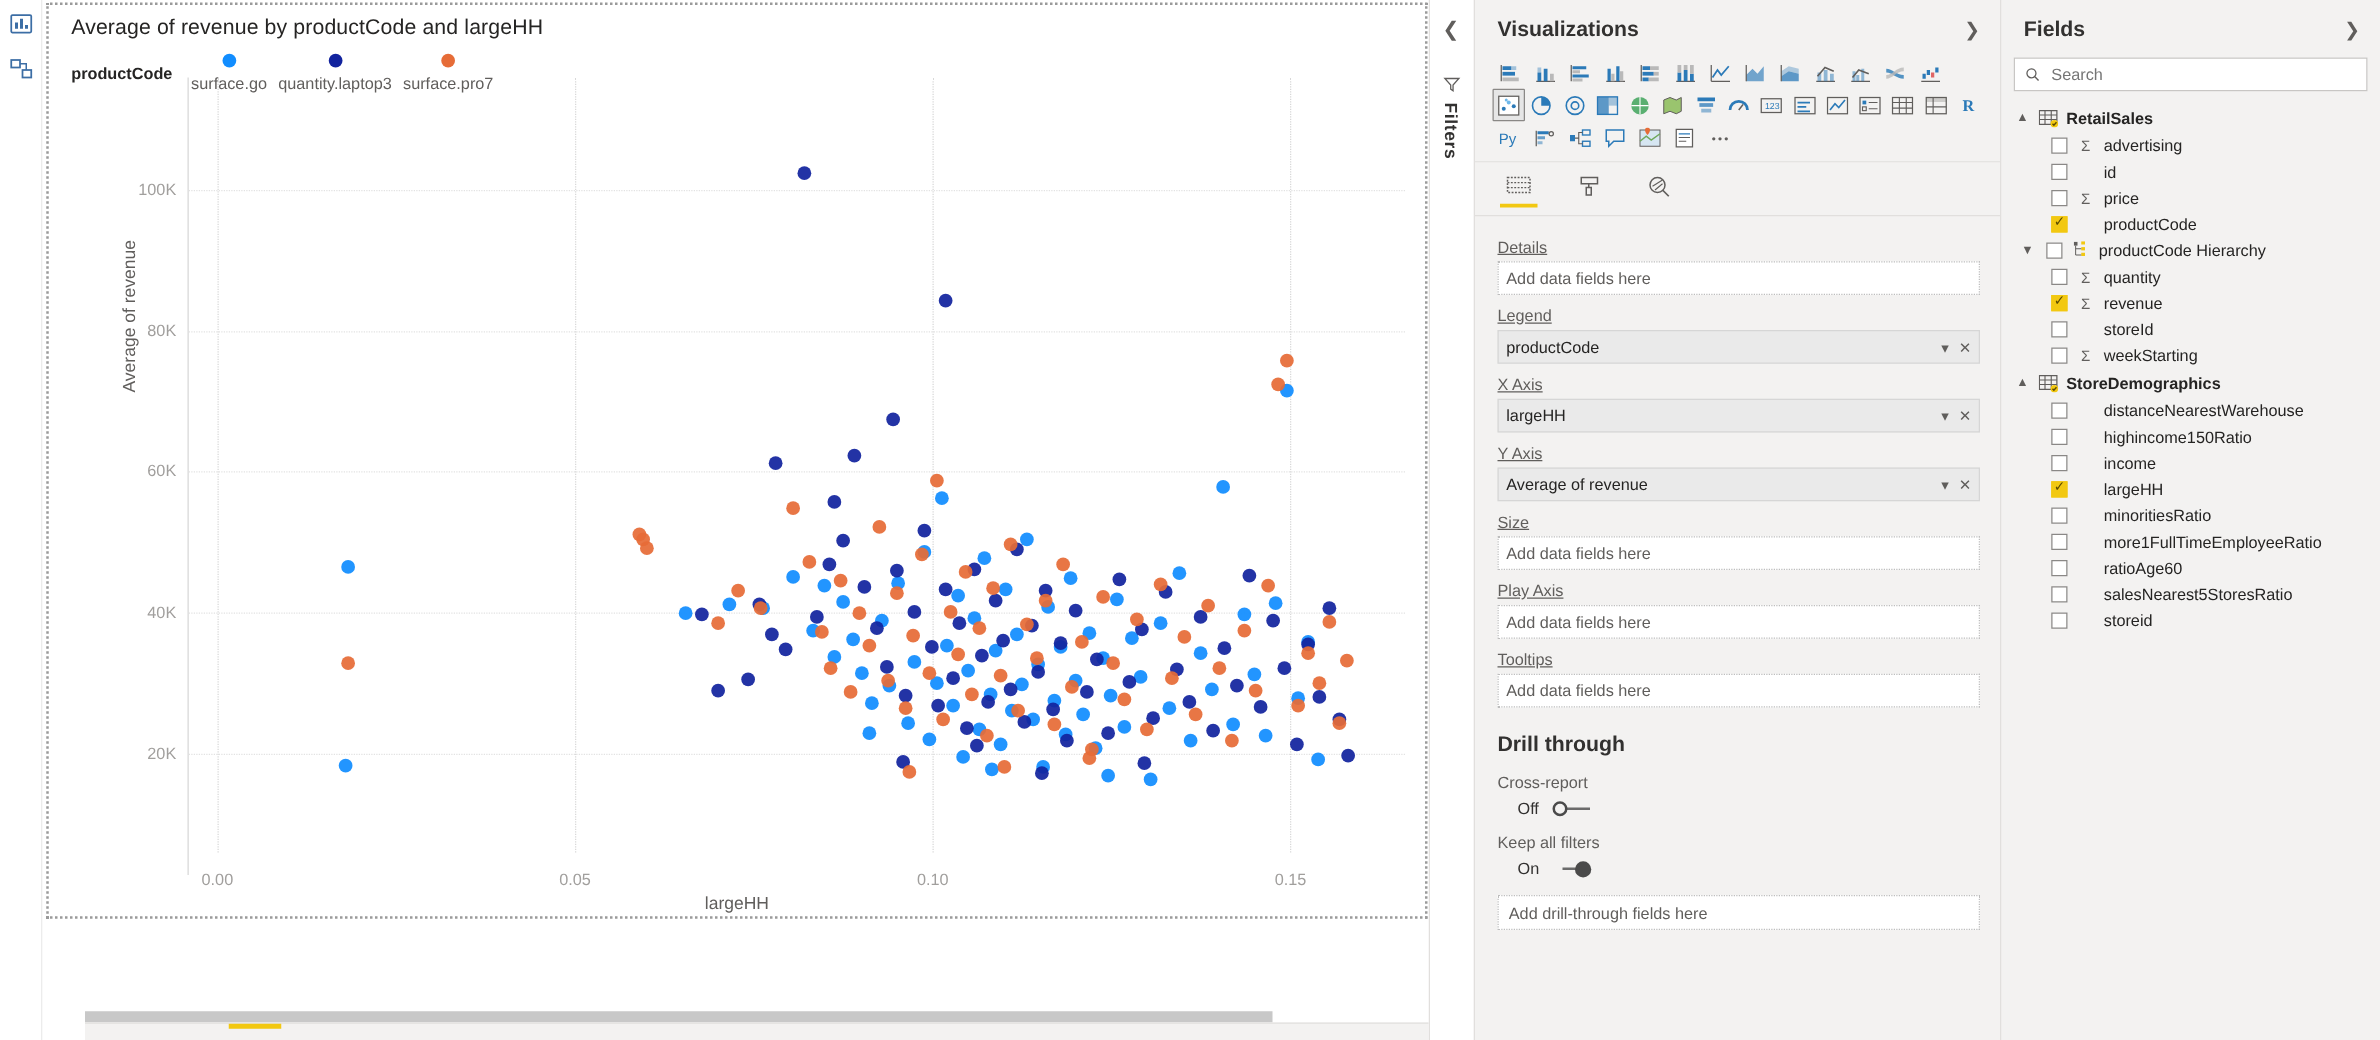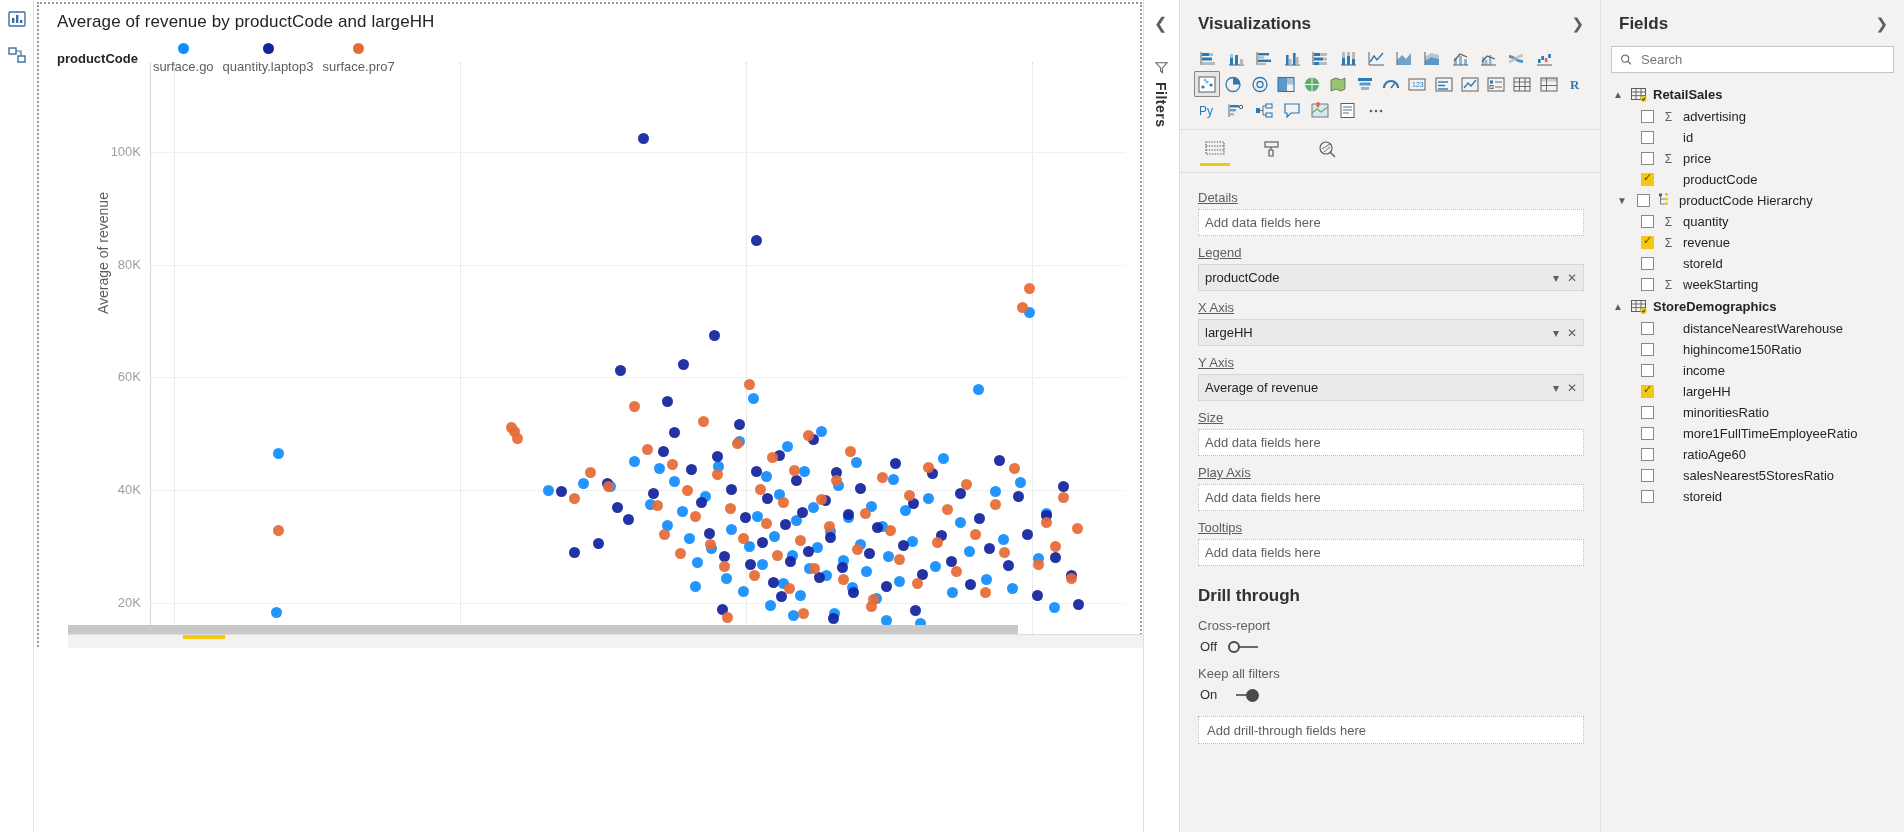--- a/index.html
+++ b/index.html
@@ -17,21 +17,21 @@
     width: 34px; height: 832px; background: #fff;
     border-right: 1px solid #e6e6e6;
     display: flex; flex-direction: column; align-items: center;
     padding-top: 8px; gap: 14px; flex: 0 0 34px;
   }
   .rail-icon { width: 22px; height: 22px; color: #3c6ea5; display: flex; align-items: center; justify-content: center; cursor: pointer; }
 
   
   .canvas-wrap {
     flex: 1 1 auto; position: relative; background: #fff;
-    height: 648px; overflow: hidden;
+    height: 832px; overflow: hidden;
   }
   .visual-frame {
     position: absolute; left: 3px; top: 2px;
     width: 1105px; height: 733px;
     border: 2px dotted #9a9a9a;
     background: #ffffff;
   }
   .visual-inner { position: absolute; inset: 0; padding: 0; }
   .visual-title {
     position: absolute; left: 18px; top: 8px;
@@ -128,21 +128,21 @@
   }
   .well-box.filled {
     background: #eaeaea; border: 1px solid #d6d6d6; color: #252423;
     justify-content: space-between;
   }
   .well-box .chips { display: flex; align-items: center; gap: 8px; color: #605e5c; font-size: 12px; }
   .well-box .chips span { cursor: pointer; }
 
   .drill-title { font-size: 17px; font-weight: bold; color: #323130; margin: 20px 0 4px 18px; }
   .drill-sub { font-size: 13px; color: #605e5c; margin: 12px 0 6px 18px; }
-  .toggle-row { display: flex; align-items: center; gap: 9px; margin-left: 20px; }
+  .toggle-row { display: flex; align-items: center; gap: 9px; margin-left: 34px; }
   .toggle-text { font-size: 13px; color: #323130; }
   .tgl { width: 34px; height: 14px; position: relative; cursor: pointer; }
   .tgl .track { position: absolute; top: 6px; left: 10px; width: 22px; height: 2px; background: #6b6b6b; }
   .tgl .knob-off { position: absolute; top: 1px; left: 2px; width: 12px; height: 12px; border-radius: 50%; border: 2px solid #4a4a4a; background: #f3f2f1; }
   .tgl .knob-on { position: absolute; top: 1px; left: 20px; width: 13px; height: 13px; border-radius: 50%; background: #4a4a4a; }
   .drill-box {
     margin: 14px 16px 0 18px; height: 28px; background: #fff;
     border: 1px dotted #bdbdbd; display: flex; align-items: center;
     padding: 0 8px; font-size: 13px; color: #605e5c;
   }

